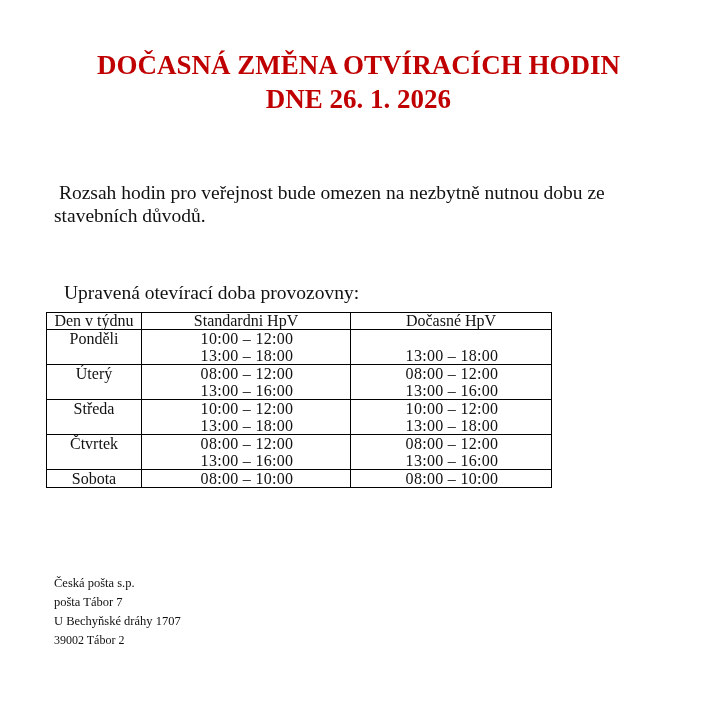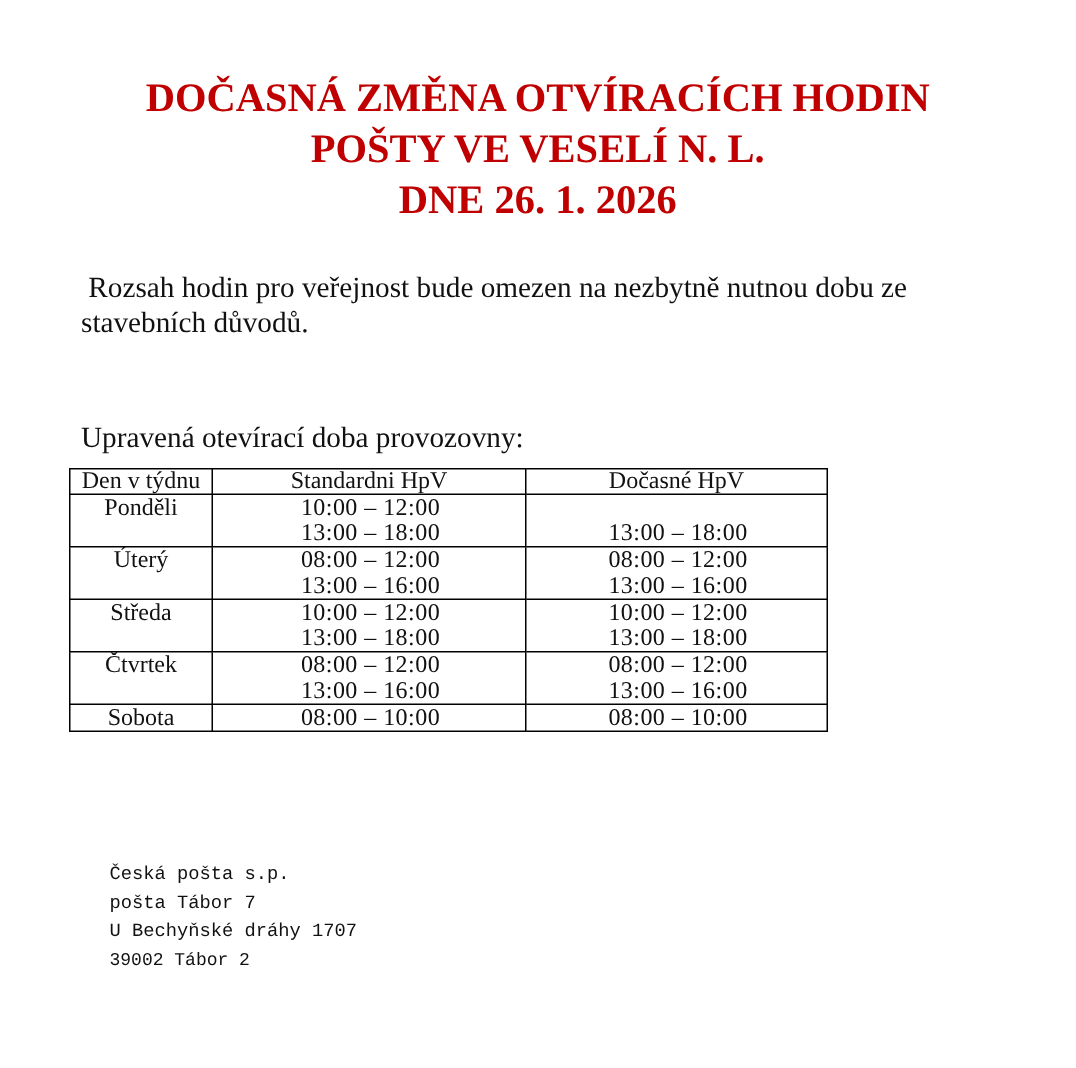--- a/index.html
+++ b/index.html
@@ -10,52 +10,51 @@
     font-family: Liberation Serif, serif; font-weight: bold;
     font-size: 27px; line-height: 34px;
   }
   .title div { white-space: nowrap; }
   .intro {
     position: absolute; left: 54px; top: 181px; width: 630px;
     font-family: "Liberation Serif", serif; font-size: 19.5px; line-height: 23px;
     color: #111;
   }
   .subhead {
-    position: absolute; left: 54px; top: 281px;
+    position: absolute; left: 64px; top: 281px;
     font-family: "Liberation Serif", serif; font-size: 19.5px; line-height: 24px;
     color: #111;
   }
   table.hours {
     position: absolute; left: 46px; top: 312px;
     border-collapse: collapse;
     font-family: "Liberation Serif", serif; font-size: 16px; color: #111;
   }
   table.hours th, table.hours td {
     border: 1px solid #000; padding: 0; vertical-align: top;
   }
   table.hours th { font-weight: normal; text-align: center; height: 16px; line-height: 16px; }
   .c1 { width: 94px; }
   .c2 { width: 206px; }
   .c3 { width: 198px; }
   td.day { text-align: center; line-height: 17px; }
   td.times { padding-left: 2px !important; text-align: center; }
   td.times div { height: 17px; line-height: 17px; white-space: nowrap; letter-spacing: 0.3px; }
   .footer {
     position: absolute; left: 54px; top: 574px;
-    font-family: Liberation Mono, monospace; font-size: 12.5px; line-height: 19px; color: #111; margin-left: 19px;
+    font-family: Liberation Serif, serif; font-size: 12.5px; line-height: 19px; color: #111;
   }
   .footer div { white-space: nowrap; }
   .footer .small { font-size: 12px; }
 </style>
 </head>
 <body>
 
 <div class="title">
   <div>DOČASNÁ ZMĚNA OTVÍRACÍCH HODIN</div>
-  <div>POŠTY VE VESELÍ N. L.</div>
   <div>DNE 26. 1. 2026</div>
 </div>
 
 <div class="intro">
   <div style="white-space:pre;"> Rozsah hodin pro veřejnost bude omezen na nezbytně nutnou dobu ze</div>
   <div>stavebních důvodů.</div>
 </div>
 
 <div class="subhead">Upravená otevírací doba provozovny:</div>
 

